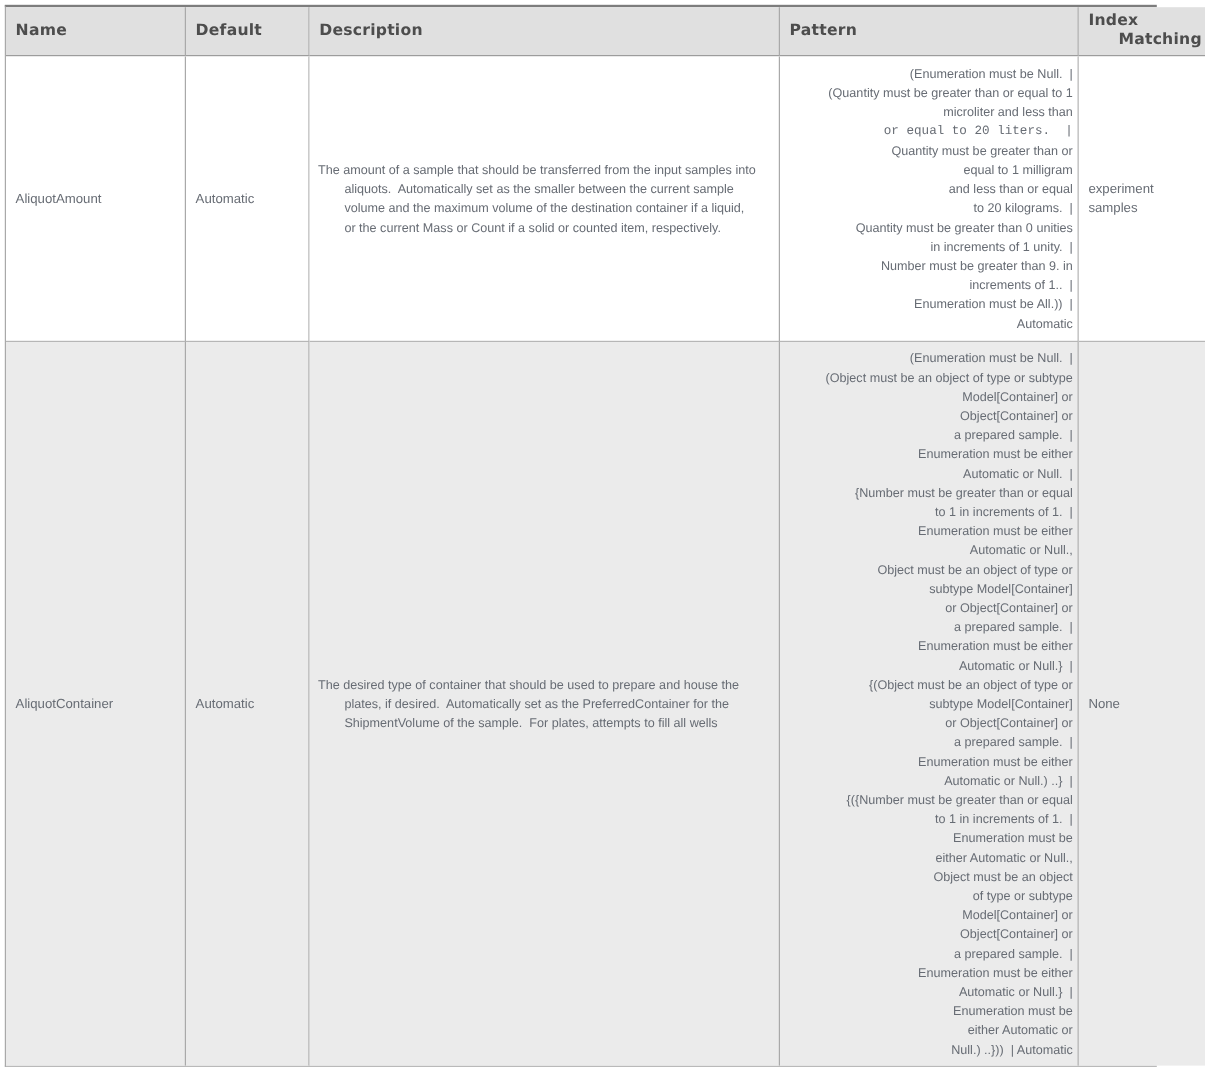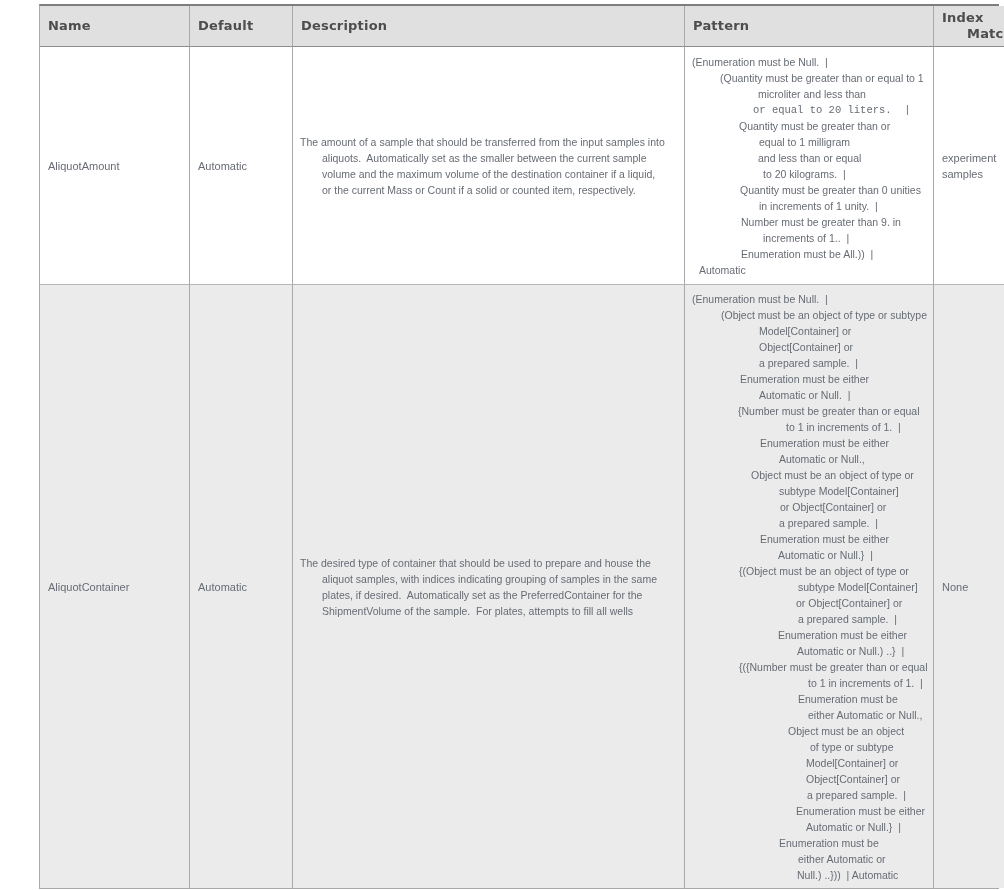--- a/index.html
+++ b/index.html
@@ -14,21 +14,20 @@
   html,body{width:1004px;height:890px;background:#ffffff;overflow:hidden;
     font-family:"Liberation Sans",sans-serif;}
   .tbl{
     position:absolute;left:4px;top:4px;width:960px;
     display:grid;
     grid-template-columns:150px 103px 392px 249px 106px;
     grid-template-rows:41px 238px 603px;
     border-top:2px solid #7d7d7d;
     border-left:1px solid var(--border);
     border-bottom:1px solid var(--border);
-    margin-left:35px;
   }
   .cell{
     border-right:1px solid var(--border);
     display:flex;flex-direction:column;justify-content:center;
     padding-left:8px;padding-right:4px;
     color:var(--body-text);
     font-size:11px;line-height:16px;
     overflow:hidden;
   }
   .cell.last{border-right:none;}
@@ -37,21 +36,21 @@
     border-bottom:1px solid var(--border-dark);
     color:var(--header-text);
     font-family:"DejaVu Sans",sans-serif;
     font-weight:bold;font-size:13px;line-height:16px;
     letter-spacing:.2px;
   }
   .r1{border-bottom:1px solid #b6b6b6;background:#ffffff;}
   .r2{background:var(--row-alt-bg);}
   .lines .line{white-space:pre;font-size:10.5px;line-height:16px;}
   .desc-cell{padding-left:7px;}
-  .pat-cell{padding-left:7px;}
+  .pat-cell{padding-left:7px;align-items:flex-end;}
   .idx2{margin-left:25px;}
 </style>
 </head>
 <body>
 
 <div class="tbl">
 
   <div class="cell hdr">
     <div>Name</div>
   </div>
@@ -102,21 +101,20 @@
   </div>
 
   <div class="cell r2">
     <div>AliquotContainer</div>
   </div>
   <div class="cell r2">
     <div>Automatic</div>
   </div>
   <div class="cell r2 desc-cell lines">
       <div class="line" style="margin-left: 0px;">The desired type of container that should be used to prepare and house the</div>
-      <div class="line" style="margin-left: 22px;">aliquot samples, with indices indicating grouping of samples in the same</div>
       <div class="line" style="margin-left: 22px;">plates, if desired.  Automatically set as the PreferredContainer for the</div>
       <div class="line" style="margin-left: 22px;">ShipmentVolume of the sample.  For plates, attempts to fill all wells</div>
     </div>
   <div class="cell r2 pat-cell lines">
       <div class="line" style="margin-left: 0px;">(Enumeration must be Null.  |</div>
       <div class="line" style="margin-left: 29px;">(Object must be an object of type or subtype</div>
       <div class="line" style="margin-left: 67px;">Model[Container] or</div>
       <div class="line" style="margin-left: 67px;">Object[Container] or</div>
       <div class="line" style="margin-left: 67px;">a prepared sample.  |</div>
       <div class="line" style="margin-left: 48px;">Enumeration must be either</div>

